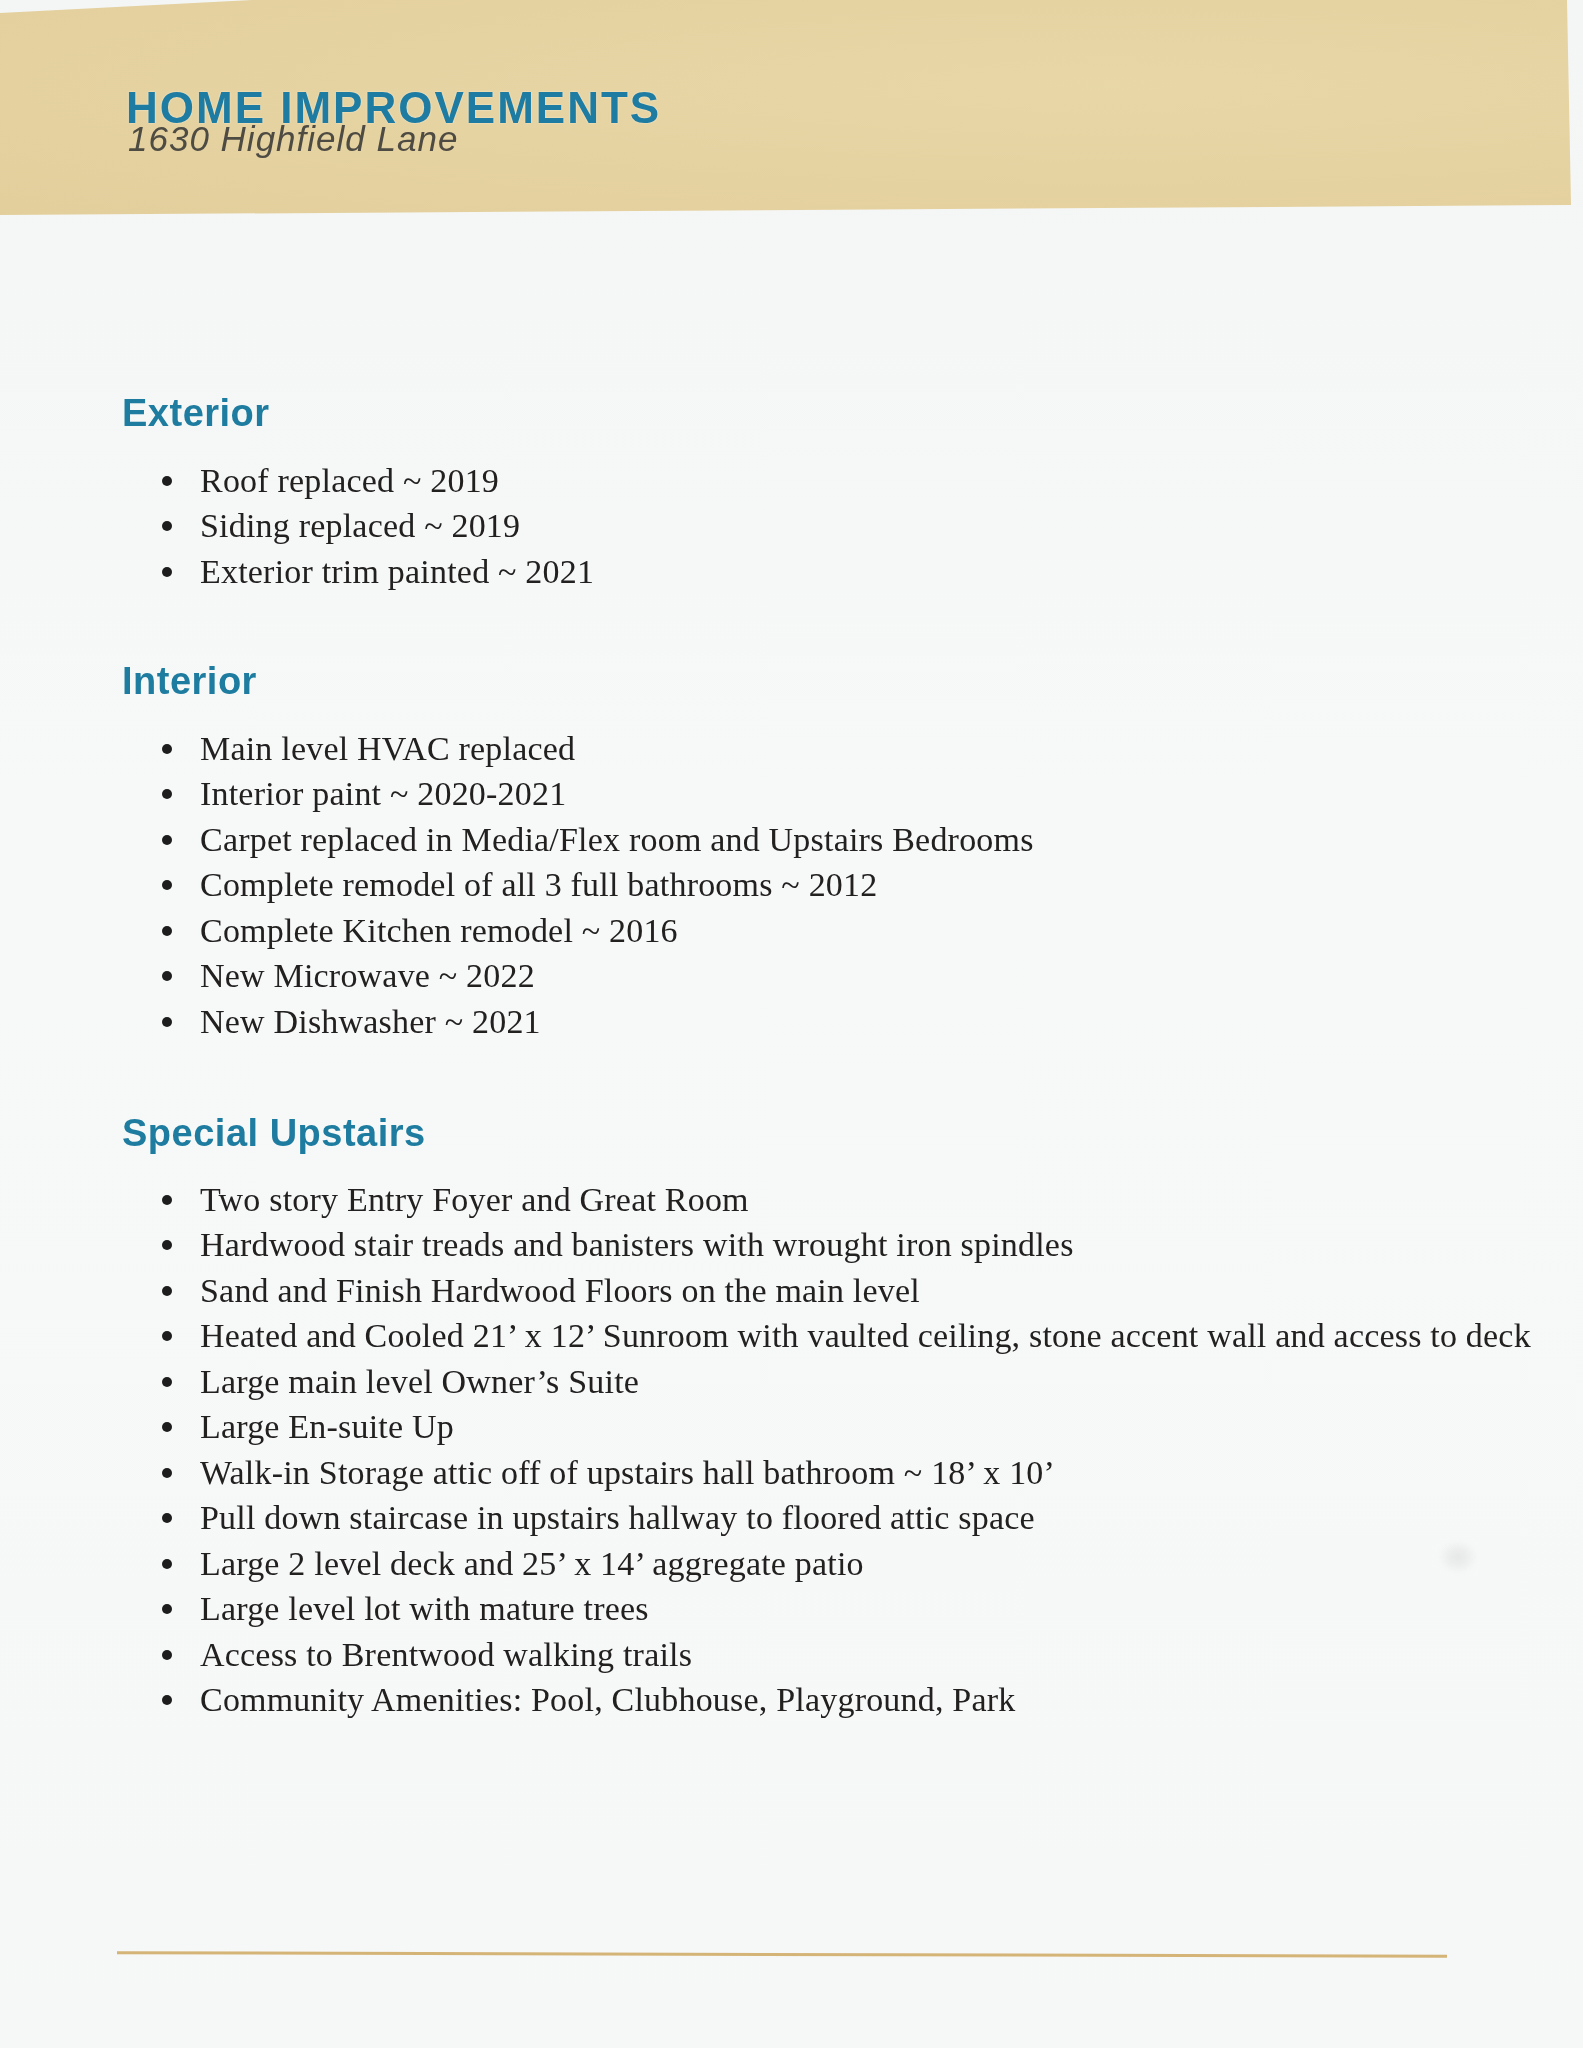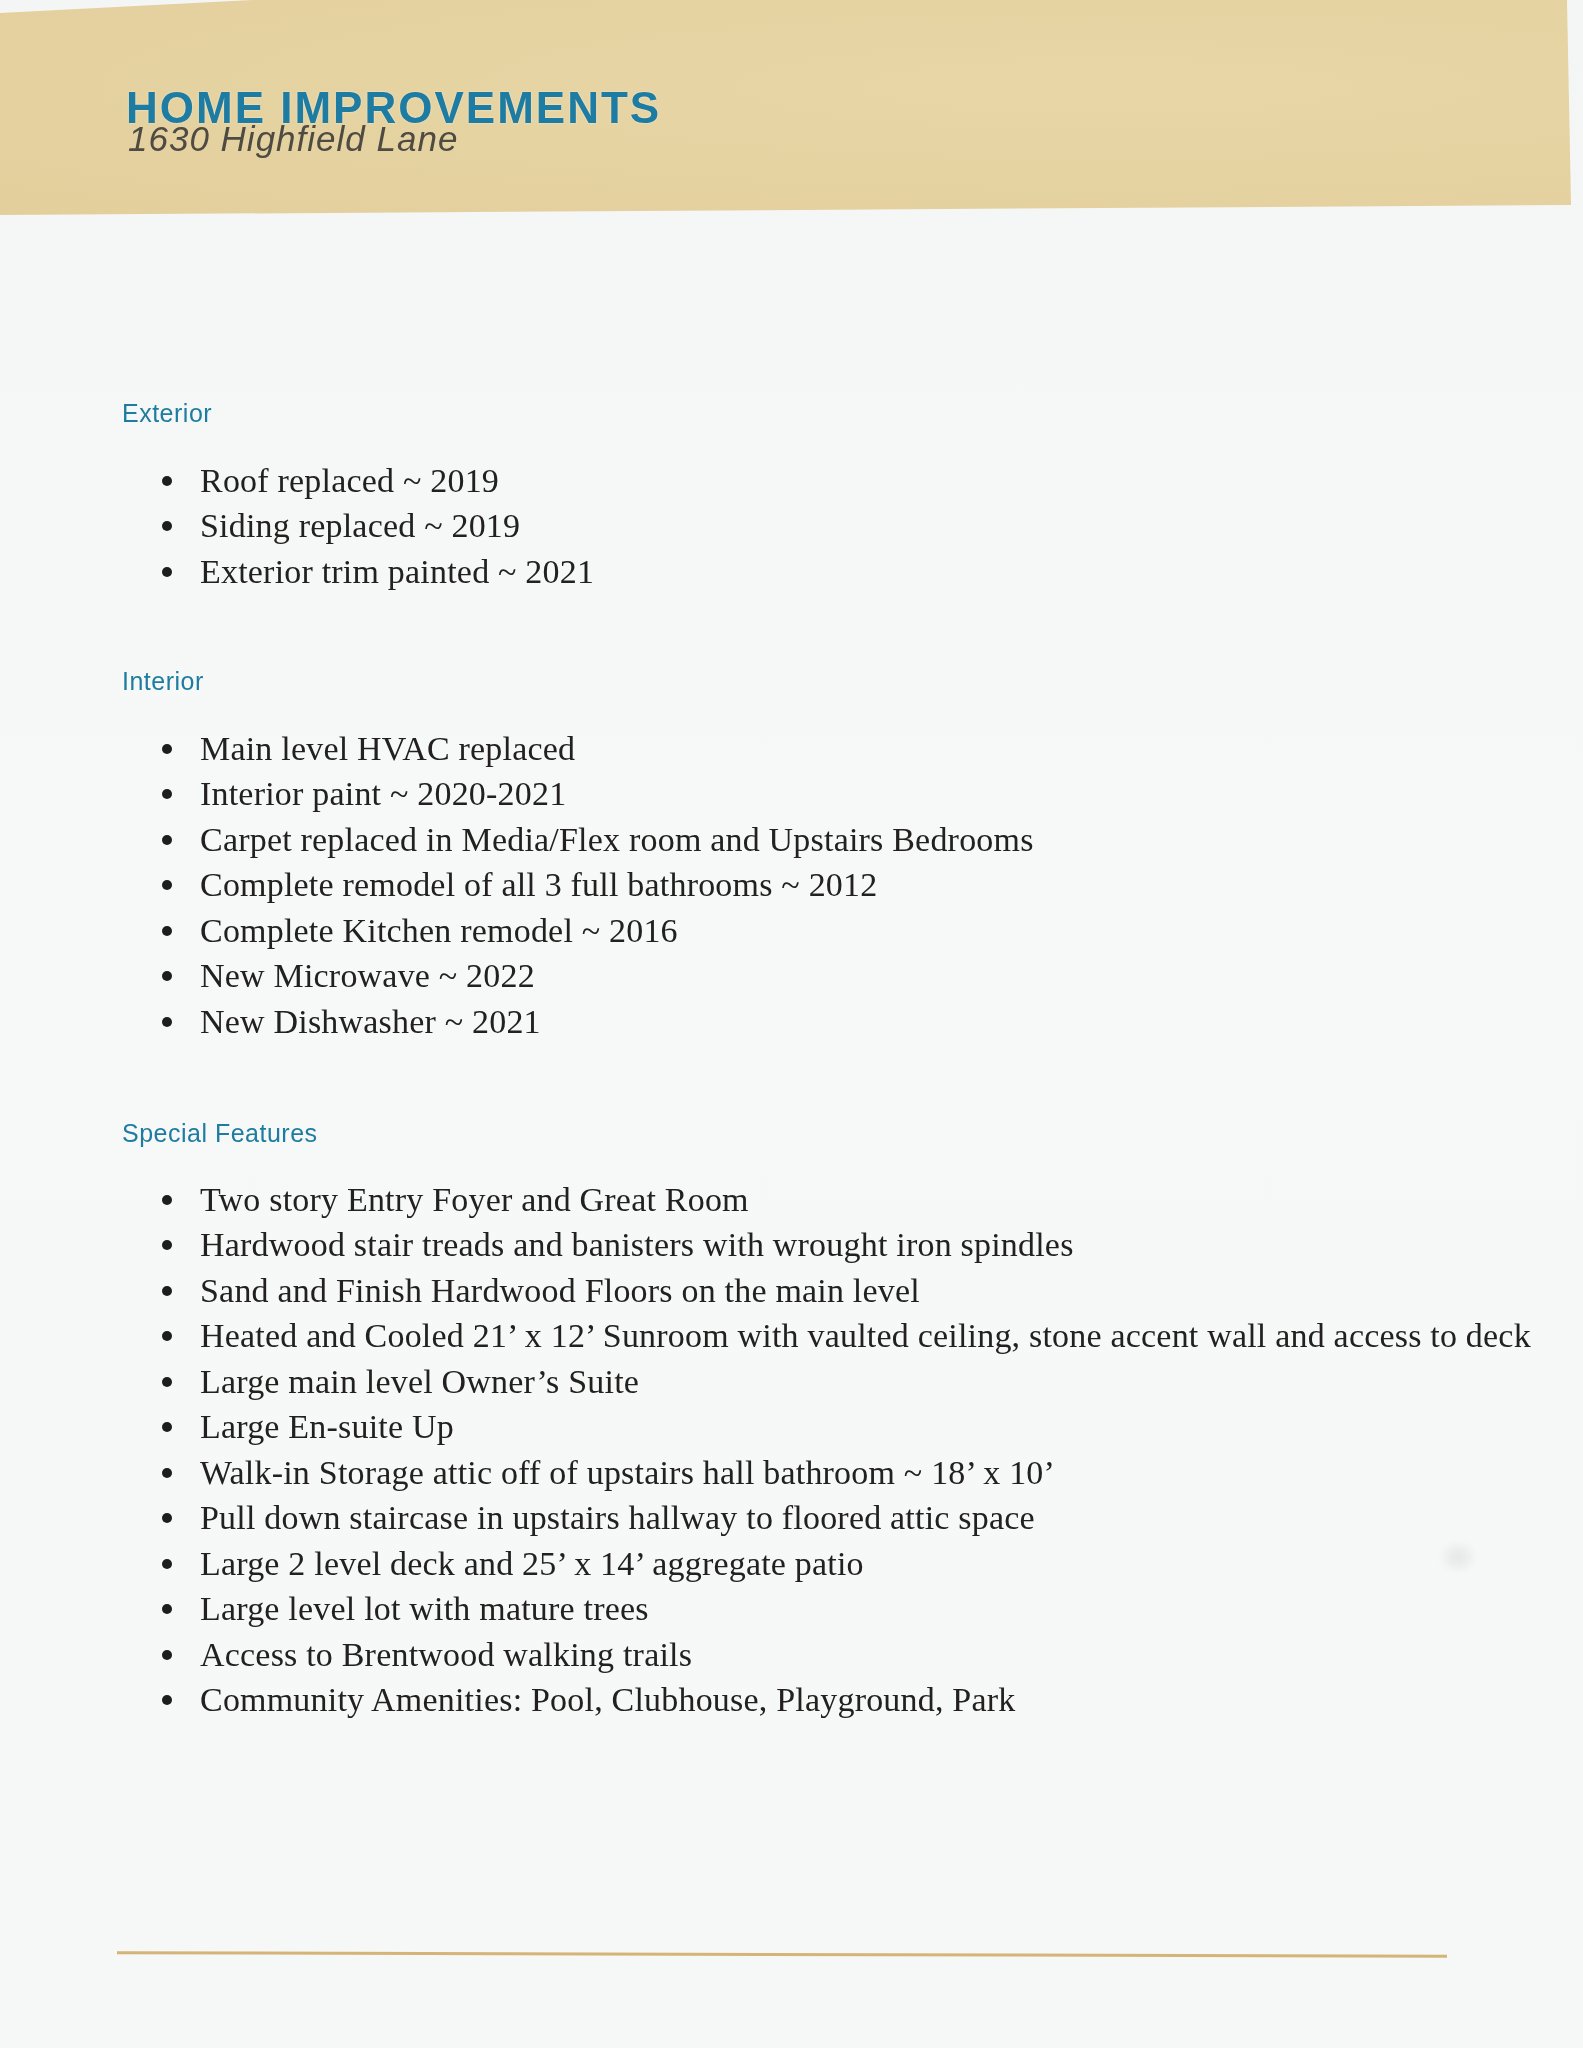--- a/index.html
+++ b/index.html
@@ -30,21 +30,21 @@
   }
   .subtitle{
     position:absolute;left:128px;top:118px;
     font-family:"Liberation Sans",sans-serif;
     font-style:italic;font-size:35px;line-height:42px;letter-spacing:1px;
     color:#4e4b43;white-space:nowrap;
   }
   .sec-heading{
     position:absolute;left:122px;margin:0;
     font-family:"Liberation Sans",sans-serif;
-    font-weight:400;font-size:25px;line-height:34px;letter-spacing:.5px;
+    font-weight:700;font-size:38px;line-height:34px;letter-spacing:.5px;
     color:#1d7c9f;white-space:nowrap;
   }
   #heading-exterior{top:396px;}
   #heading-interior{top:664px;}
   #heading-special{top:1116px;}
   ul.blist{
     position:absolute;left:162px;margin:0;padding:0;list-style:none;
   }
   #list-exterior{top:458px;}
   #list-interior{top:726px;}
@@ -118,21 +118,21 @@
     <li>
         <span class="dot"></span>
         <span class="txt">New Microwave ~ 2022</span>
       </li>
     <li>
         <span class="dot"></span>
         <span class="txt">New Dishwasher ~ 2021</span>
       </li>
   </ul>
 
-  <h2 class="sec-heading" id="heading-special">Special Features</h2>
+  <h2 class="sec-heading" id="heading-special">Special Upstairs</h2>
   <ul class="blist" id="list-special">
     <li>
         <span class="dot"></span>
         <span class="txt">Two story Entry Foyer and Great Room</span>
       </li>
     <li>
         <span class="dot"></span>
         <span class="txt">Hardwood stair treads and banisters with wrought iron spindles</span>
       </li>
     <li>

